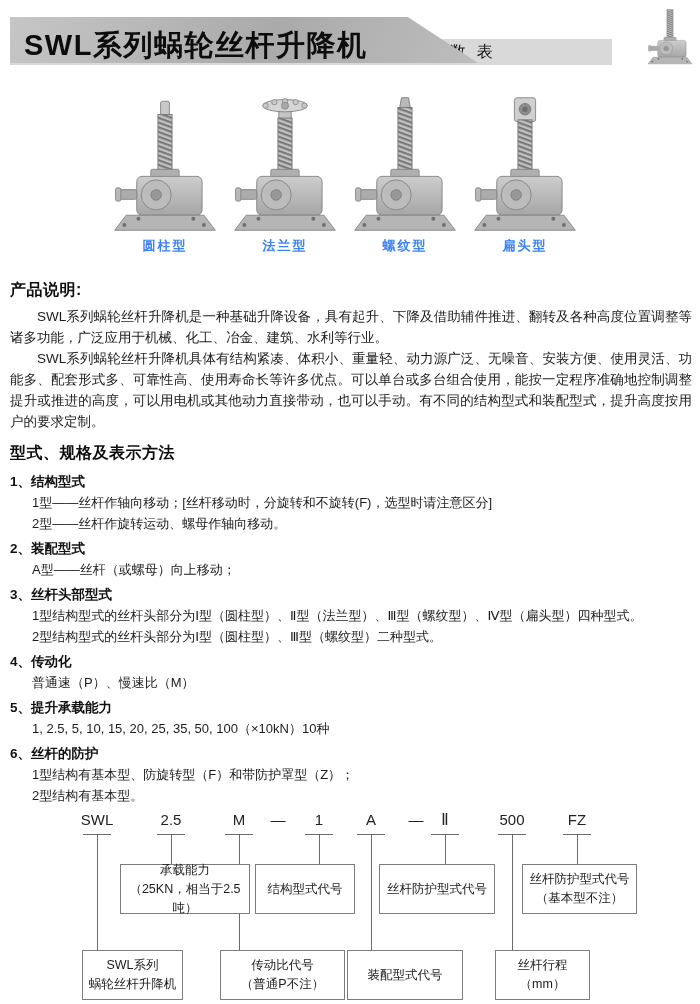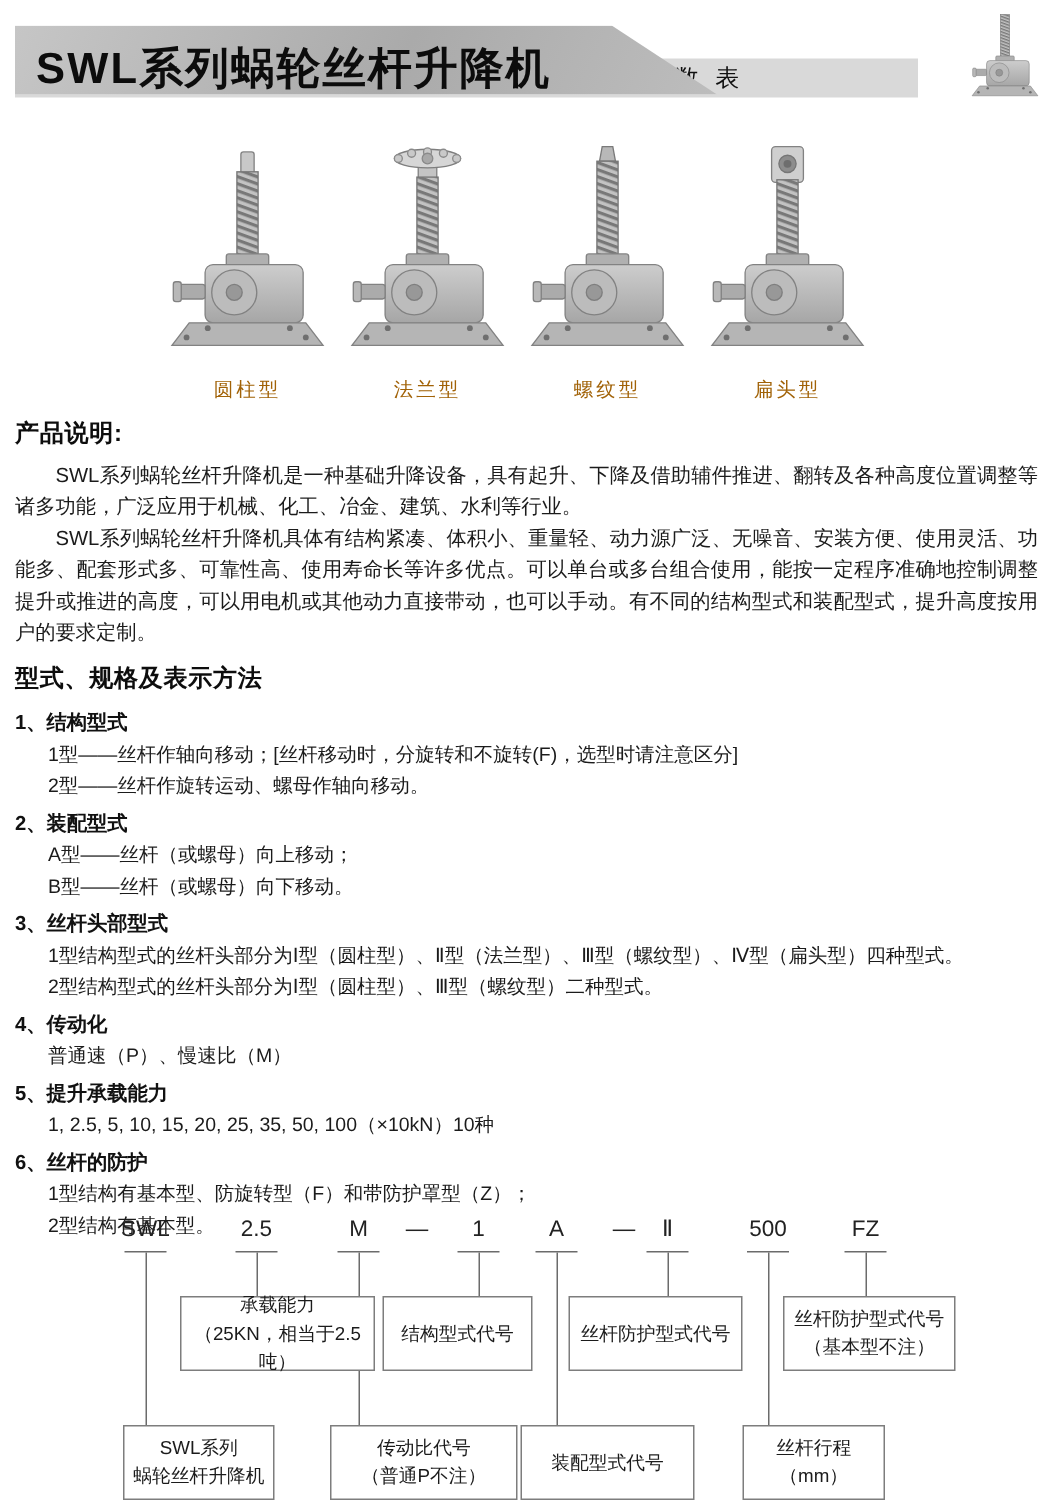--- a/index.html
+++ b/index.html
@@ -28,21 +28,21 @@
     letter-spacing:1.5px;color:#0c0c0c;white-space:nowrap;
   }
   .thumb{position:absolute;left:646px;top:5px;}
   
   .figures{
     position:absolute;left:112px;top:94px;width:466px;
     display:flex;justify-content:space-between;
   }
   .figure{width:106px;text-align:center;}
   .figure svg{display:block;margin:0 auto;}
-  .fig-label{margin-top:17px;font-size:13px;font-weight:normal;letter-spacing:2px;color:#a16207;}
+  .fig-label{margin-top:3px;font-size:13px;font-weight:bold;letter-spacing:2px;color:#3b82f6;}
   
   .textblock{position:absolute;left:10px;top:278px;width:682px;}
   .h-desc,.h-spec{font-size:16px;font-weight:bold;color:#0d0d0d;line-height:23px;margin:0 0 5px 0;letter-spacing:0.5px;}
   .h-spec{margin-top:9px;margin-bottom:7px;}
   .para{font-size:13.5px;line-height:21px;margin:0;text-indent:2em;text-align:justify;color:#1b1b1b;}
   .section{margin-bottom:4px;}
   .sec-title{font-size:13.5px;line-height:21px;font-weight:bold;color:#111;}
   .sec-line{font-size:13px;line-height:21px;padding-left:22px;color:#1b1b1b;}
   
   .diagram{position:absolute;left:0;top:0;width:700px;height:1004px;pointer-events:none;}
@@ -161,21 +161,20 @@
 
     <div class="section">
       <div class="sec-title"><span>1、</span><span>结构型式</span></div>
       <div class="sec-line">1型——丝杆作轴向移动；[丝杆移动时，分旋转和不旋转(F)，选型时请注意区分]</div>
       <div class="sec-line">2型——丝杆作旋转运动、螺母作轴向移动。</div>
     </div>
 
     <div class="section">
       <div class="sec-title"><span>2、</span><span>装配型式</span></div>
       <div class="sec-line">A型——丝杆（或螺母）向上移动；</div>
-      <div class="sec-line">B型——丝杆（或螺母）向下移动。</div>
     </div>
 
     <div class="section">
       <div class="sec-title"><span>3、</span><span>丝杆头部型式</span></div>
       <div class="sec-line">1型结构型式的丝杆头部分为Ⅰ型（圆柱型）、Ⅱ型（法兰型）、Ⅲ型（螺纹型）、Ⅳ型（扁头型）四种型式。</div>
       <div class="sec-line">2型结构型式的丝杆头部分为Ⅰ型（圆柱型）、Ⅲ型（螺纹型）二种型式。</div>
     </div>
 
     <div class="section">
       <div class="sec-title"><span>4、</span><span>传动化</span></div>

